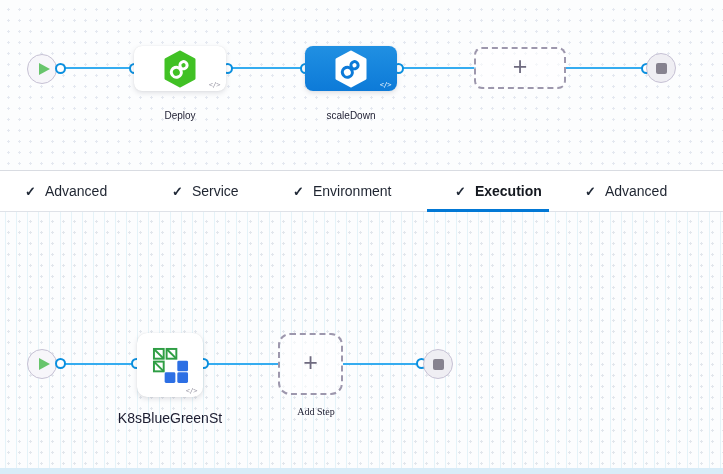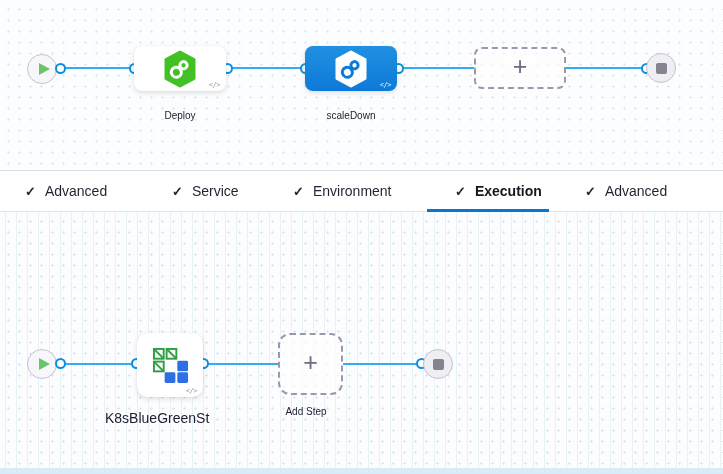--- a/index.html
+++ b/index.html
@@ -49,21 +49,21 @@
 
   .add-box { position:absolute; border:2px dashed #9d97ad; background:rgba(255,255,255,0.6);
     display:flex; align-items:center; justify-content:center; }
   .add-stage { left:474px; top:47px; width:92px; height:42px; border-radius:8px; }
   .plus { font-size:25px; font-weight:300; color:#6e6a7f; line-height:1; margin-top:-3px; }
 
   .step-card { position:absolute; left:137px; top:121px; width:66px; height:64px; border-radius:10px;
     background:#fff; box-shadow:0 2px 5px rgba(96,97,112,0.18), 0 0 1px rgba(40,41,61,0.12);
     display:flex; align-items:center; justify-content:center; }
   .add-step { left:278px; top:121px; width:65px; height:62px; border-radius:12px; }
-  .step-label { position:absolute; left:105px; top:195px; width:130px; 
+  .step-label { position:absolute; left:105px; top:195px; width:130px; text-align:center;
     font-size:14px; color:#1c1c30; line-height:22px; }
 
   
   .tabbar { position:absolute; left:0; top:170px; width:723px; height:42px; background:#fff;
     border-top:1px solid #d9dce2; border-bottom:1px solid #dfe2e8; }
   .tab { position:absolute; top:0; height:40px; display:flex; align-items:center; gap:9px;
     font-size:14px; color:#1e2430; cursor:pointer; }
   .tab .check { font-size:13px; font-weight:700; color:#212a38; }
   .tab.active .tab-label { font-weight:700; color:#14181f; }
   .tab-underline { position:absolute; left:427px; bottom:-1px; width:122px; height:3px; background:#0278d5; }
@@ -181,21 +181,21 @@
       </svg>
       <span class="code-toggle">&lt;/&gt;</span>
     </div>
     <div class="step-label">
       <div>K8sBlueGreenSt</div>
     </div>
 
     <div class="add-box add-step">
       <span class="plus">+</span>
     </div>
-    <div class="node-label" style="left:266px; top:194px; width:80px;">Add Step</div>
+    <div class="node-label" style="left:276px; top:194px; width:80px;font-family:Liberation Serif, serif;">Add Step</div>
 
     <div class="terminal-node end-node" style="left:423px; top:137px;">
       <div class="stop-sq"></div>
     </div>
 
     <div class="hscrollbar"></div>
   </div>
 
 </div>
 

